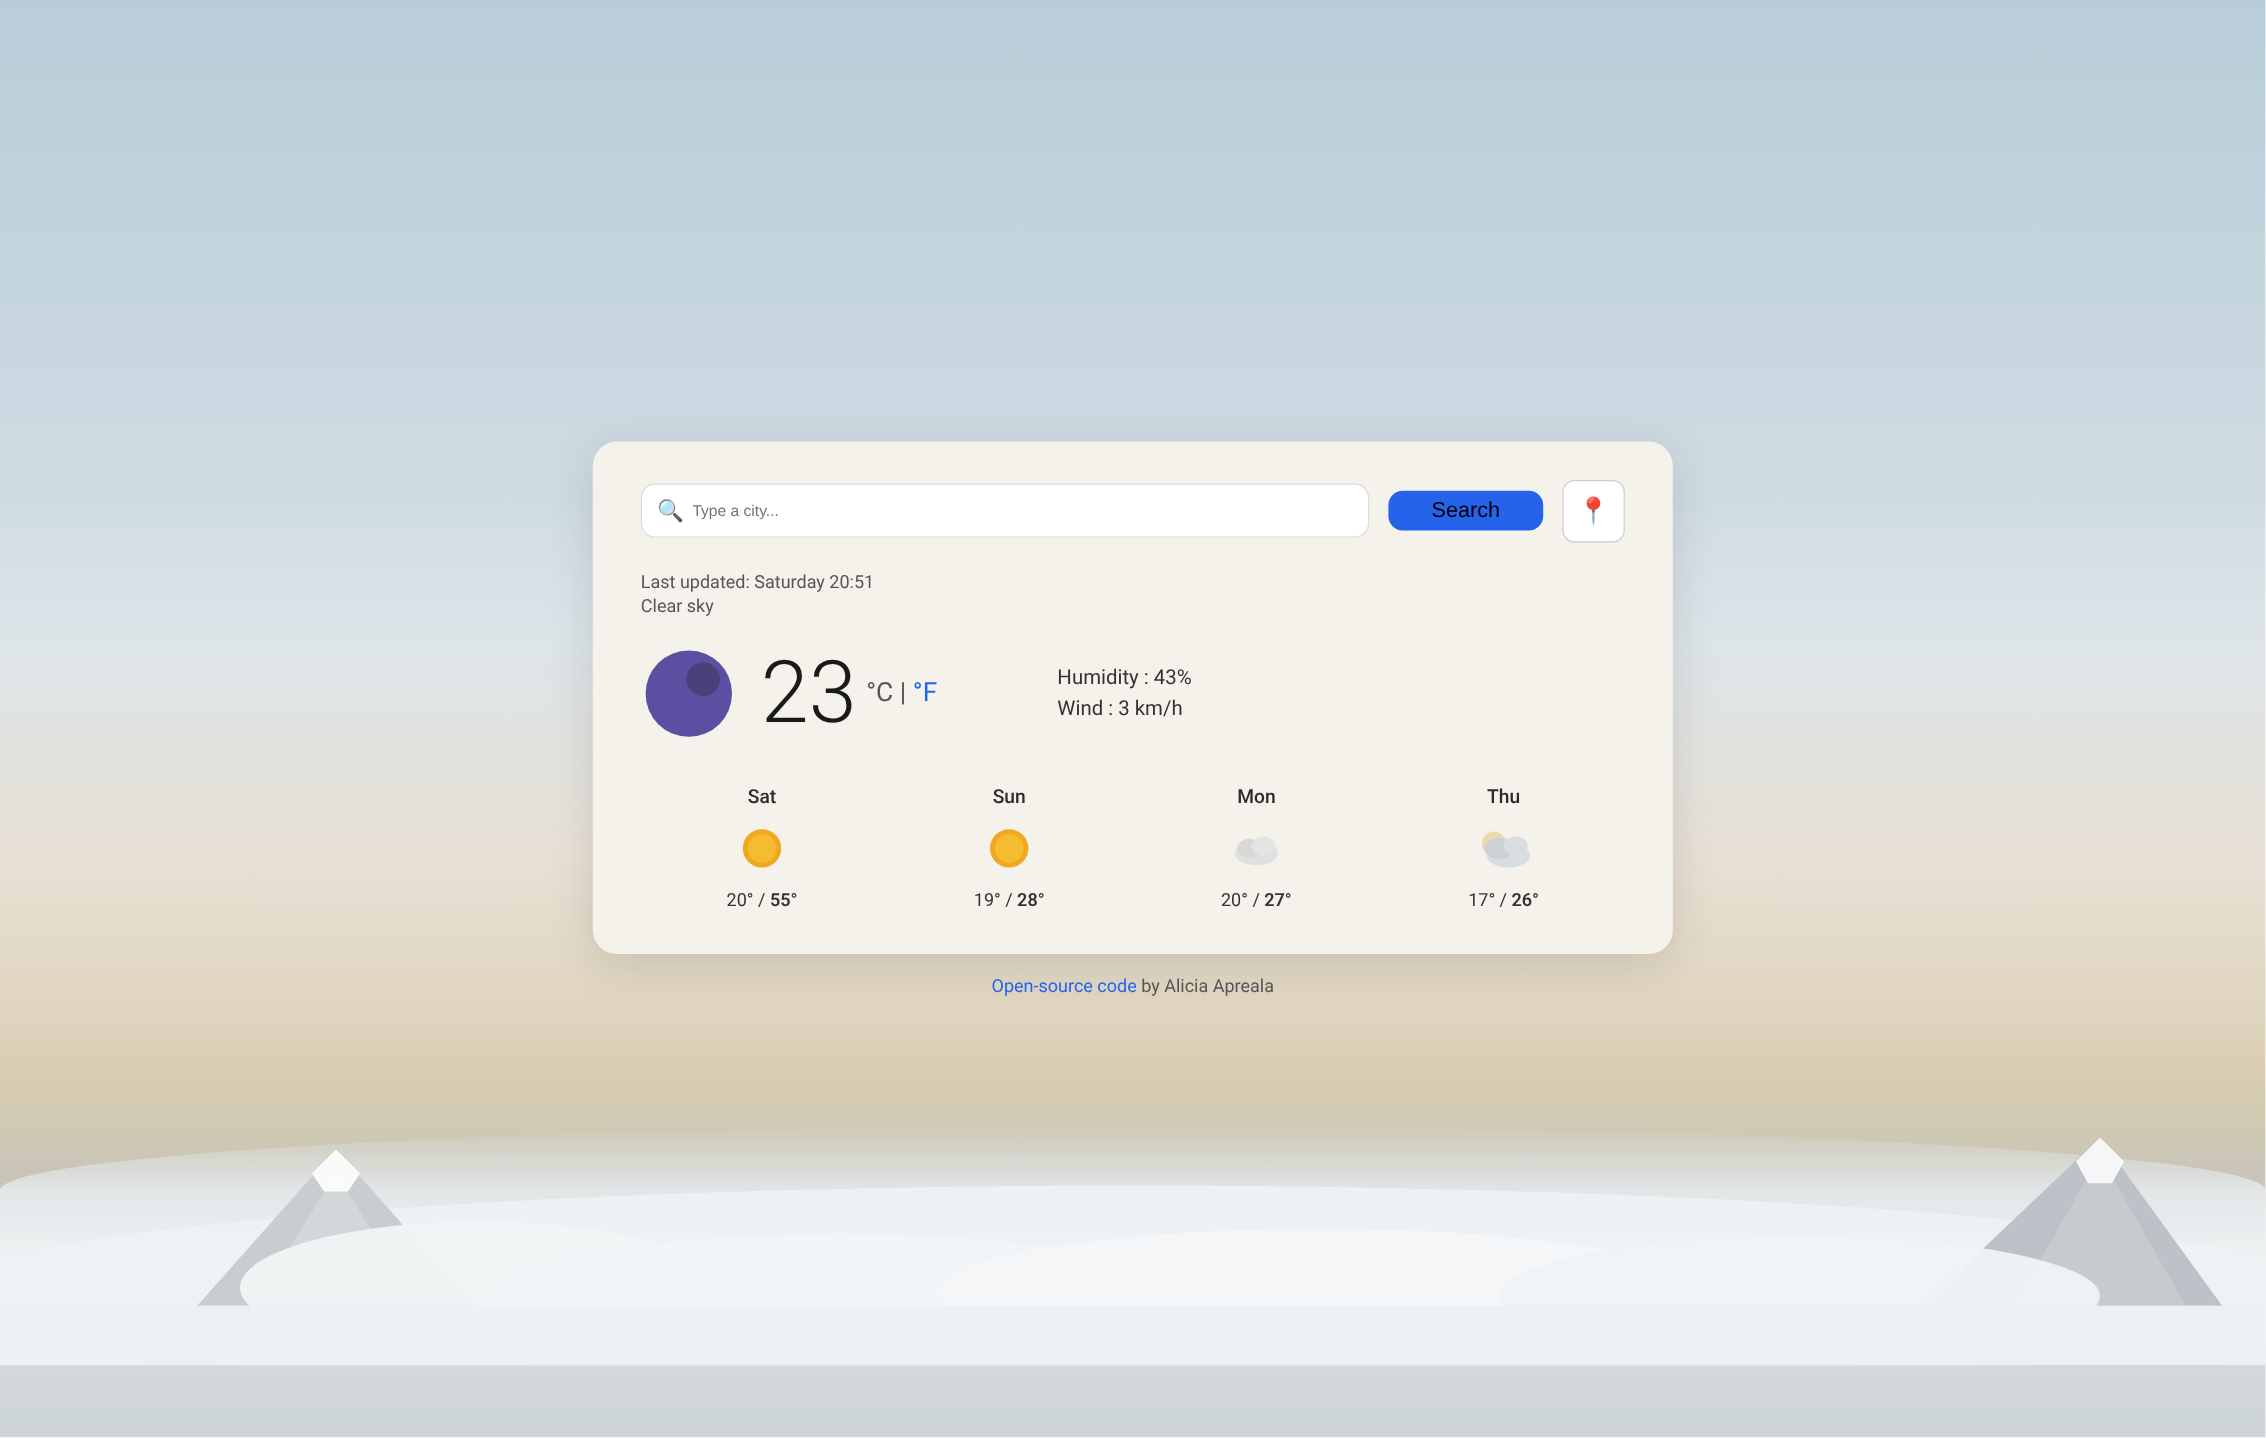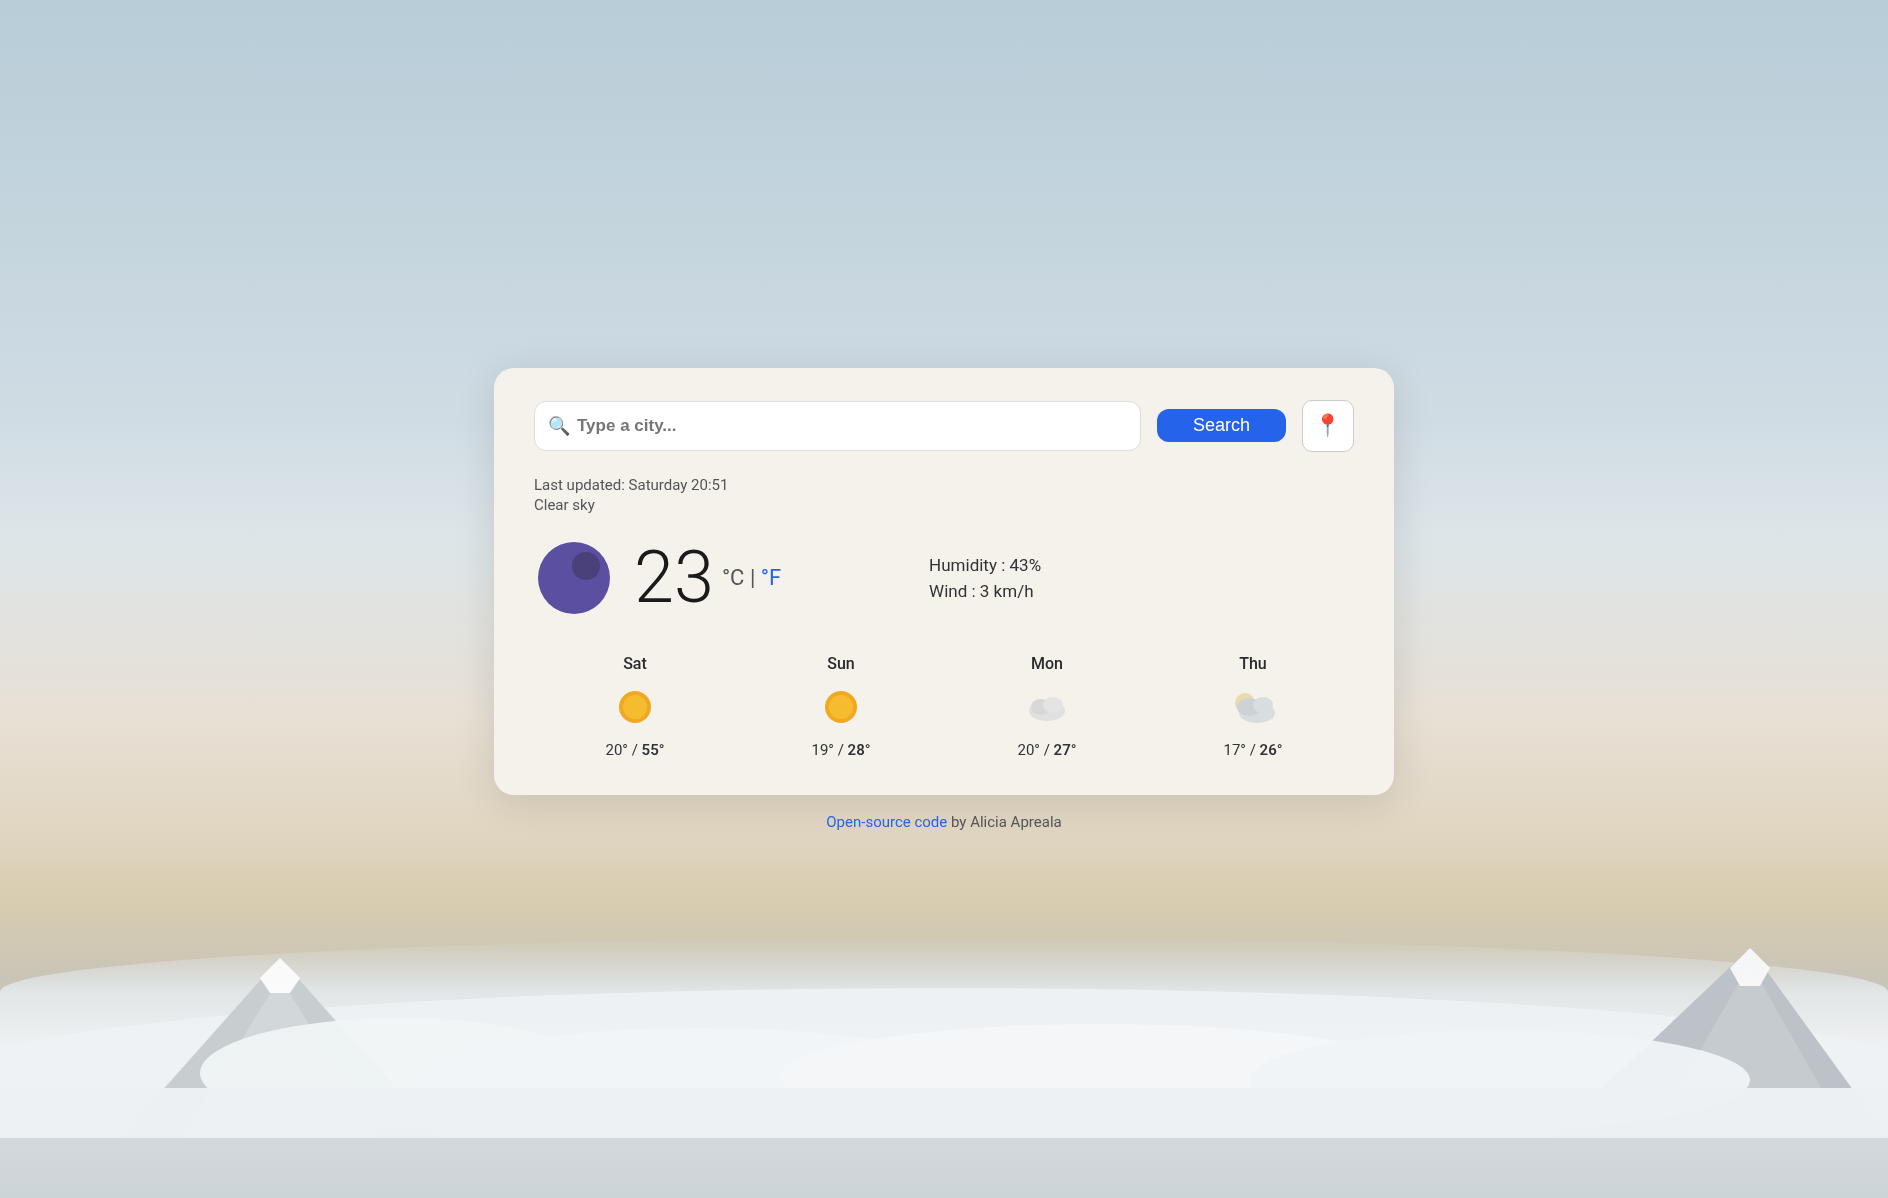--- a/index.html
+++ b/index.html
@@ -101,30 +101,29 @@
       left: 14px;
       font-size: 18px;
       color: #888;
     }
 
     .search-input {
       width: 100%;
       padding: 14px 16px 14px 42px;
       border: 1.5px solid #ddd;
       border-radius: 12px;
-      font-size: 17px;
+      font-size: 13px;
       color: #555;
       background: #fff;
       outline: none;
-      font-weight: bold;
     }
 
     .search-btn {
       background: #2563EB;
-      color: #ffffff;
+      color: #000000;
       border: none;
       border-radius: 12px;
       padding: 6px 36px;
       font-size: 18px;
       font-weight: 500;
       cursor: pointer;
       white-space: nowrap;
     }
 
     .location-btn {
@@ -209,21 +208,20 @@
     .details-col {
       margin-left: 100px;
       display: flex;
       flex-direction: column;
       gap: 6px;
     }
 
     .detail-item {
       font-size: 17px;
       color: #333;
-      margin-left: 48px;
     }
 
     
     .forecast-row {
       display: flex;
       gap: 4px;
       justify-content: space-between;
     }
 
     .forecast-day {

